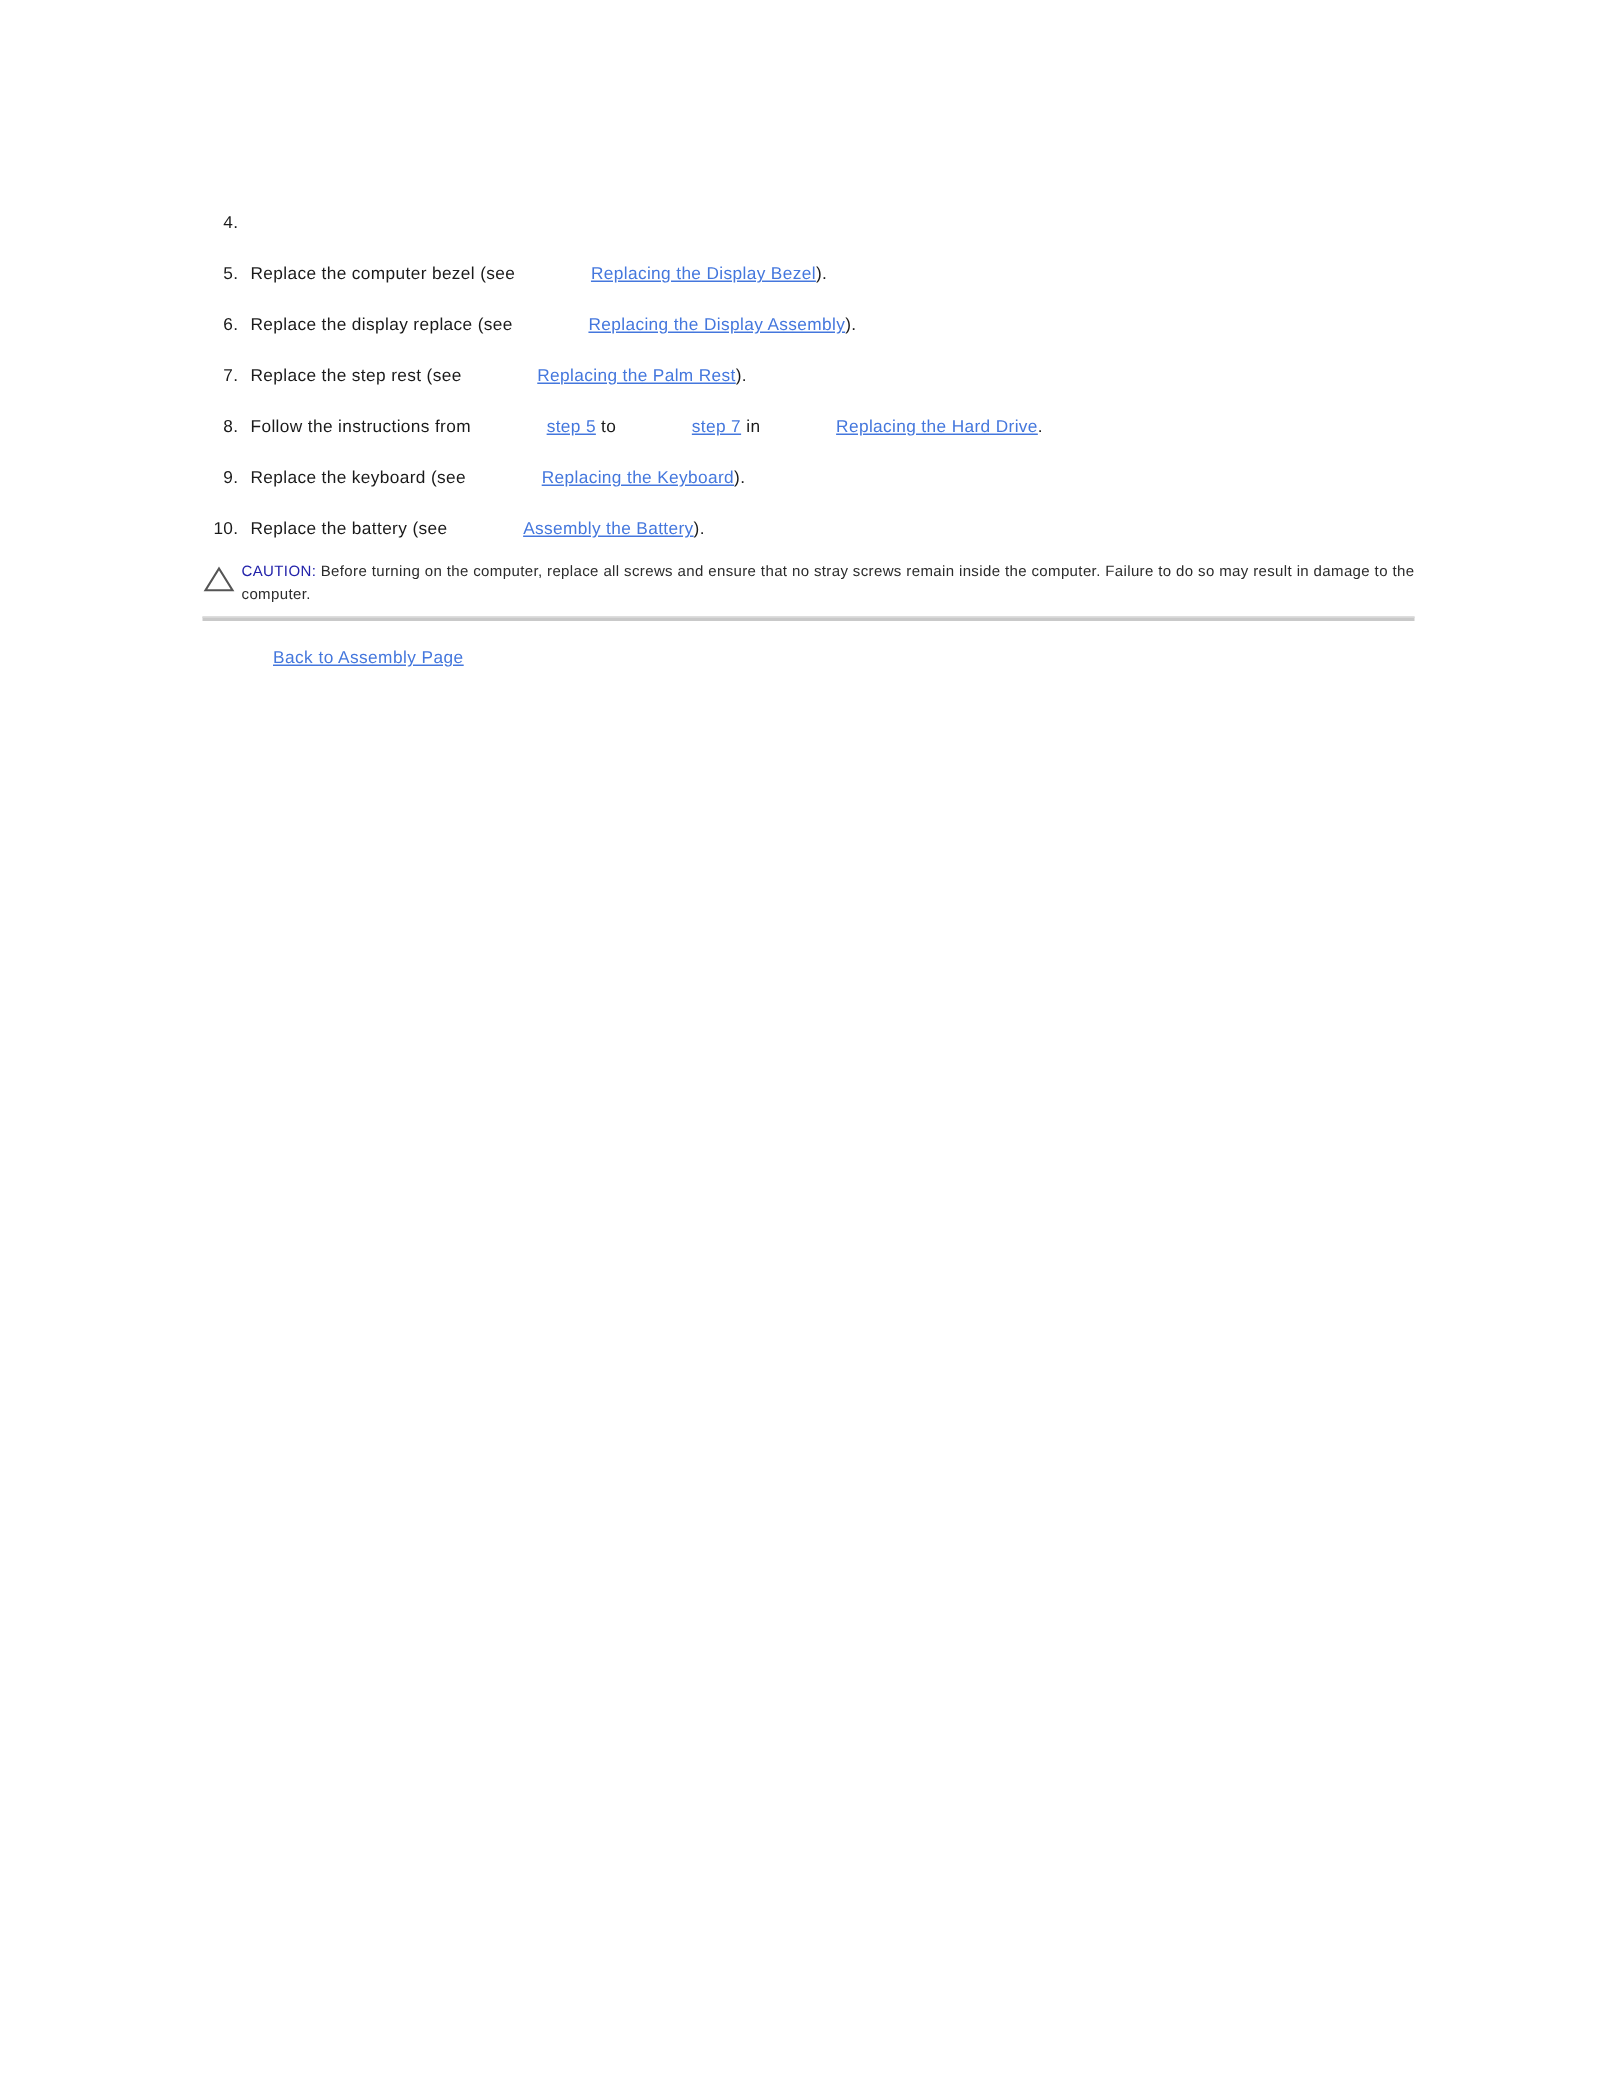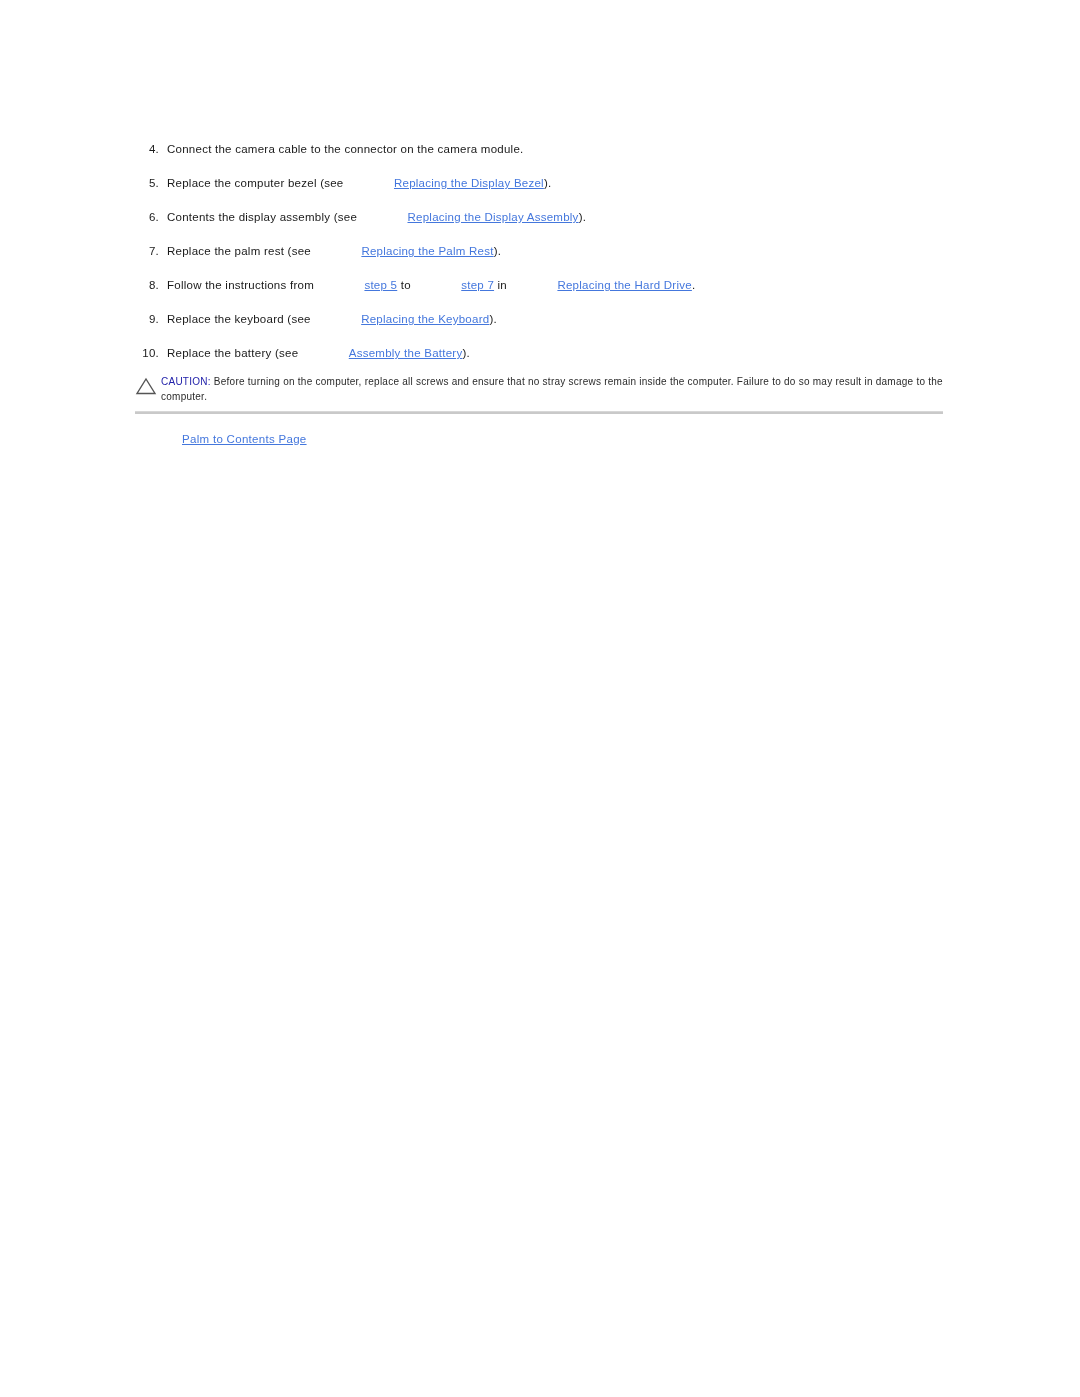--- a/index.html
+++ b/index.html
@@ -111,33 +111,32 @@
   }
 </style>
 </head>
 <body>
 
 <div class="page">
 
   <ol class="procedure" id="procedure-list" style="list-style: none; margin: 0px; padding: 0px;">
       <li class="step-row">
         <span class="step-num">4.</span>
-        <span class="step-text"><span>Connect the camera cable to the connector on the camera module.</span></span>
       </li>
       <li class="step-row">
         <span class="step-num">5.</span>
         <span class="step-text"><span>Replace the computer bezel (see </span><a class="doclink" href="#">Replacing the Display Bezel</a><span>).</span></span>
       </li>
       <li class="step-row">
         <span class="step-num">6.</span>
-        <span class="step-text"><span>Contents the display assembly (see </span><a class="doclink" href="#">Replacing the Display Assembly</a><span>).</span></span>
+        <span class="step-text"><span>Replace the display replace (see </span><a class="doclink" href="#">Replacing the Display Assembly</a><span>).</span></span>
       </li>
       <li class="step-row">
         <span class="step-num">7.</span>
-        <span class="step-text"><span>Replace the palm rest (see </span><a class="doclink" href="#">Replacing the Palm Rest</a><span>).</span></span>
+        <span class="step-text"><span>Replace the step rest (see </span><a class="doclink" href="#">Replacing the Palm Rest</a><span>).</span></span>
       </li>
       <li class="step-row">
         <span class="step-num">8.</span>
         <span class="step-text"><span>Follow the instructions from </span><a class="doclink" href="#">step 5</a><span> to </span><a class="doclink" href="#">step 7</a><span> in </span><a class="doclink" href="#">Replacing the Hard Drive</a><span>.</span></span>
       </li>
       <li class="step-row">
         <span class="step-num">9.</span>
         <span class="step-text"><span>Replace the keyboard (see </span><a class="doclink" href="#">Replacing the Keyboard</a><span>).</span></span>
       </li>
       <li class="step-row">
@@ -152,15 +151,15 @@
         <path d="M11 2 L20 16.5 L2 16.5 Z" fill="none" stroke="#555555" stroke-width="1.4" stroke-linejoin="miter"></path>
       </svg>
     </span>
     <div class="caution-body">
       <span class="caution-label">CAUTION:</span><span> Before turning on the computer, replace all screws and ensure that no stray screws remain inside the computer. Failure to do so may result in damage to the computer.</span>
     </div>
   </div>
 
   <div class="divider"></div>
 
-  <a class="doclink footer-link" href="#">Palm to Contents Page</a>
+  <a class="doclink footer-link" href="#">Back to Assembly Page</a>
 
 </div>
 
 </body></html>

